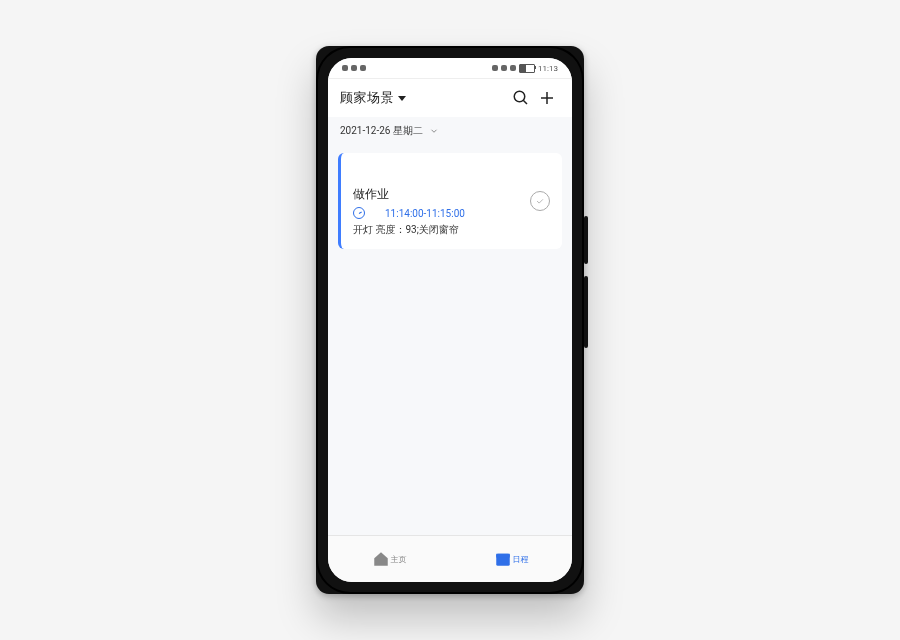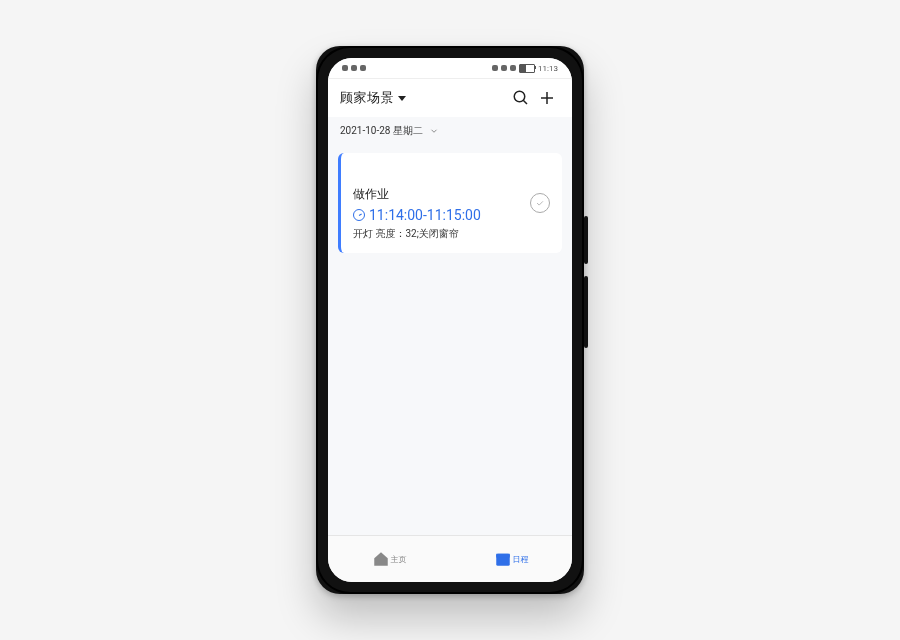--- a/index.html
+++ b/index.html
@@ -1,17 +1,17 @@
 <!DOCTYPE html>
 <html><head>
 <meta charset="utf-8">
 <style>
   html,body{margin:0;padding:0;width:900px;height:640px;background:#f5f5f5;font-family:-apple-system,BlinkMacSystemFont,"Segoe UI",Roboto,"Helvetica Neue",Arial,"PingFang SC","Microsoft YaHei",sans-serif;}
   .stage{position:relative;width:900px;height:640px;display:flex;align-items:center;justify-content:center;}
-  .phone{position:relative;width:268px;height:548px;background:#111;border-radius:24px;box-shadow:0 24px 40px rgba(0,0,0,.22),0 2px 6px rgba(0,0,0,.25);}
+  .phone{position:relative;width:268px;height:548px;background:#111;border-radius:13px;box-shadow:0 24px 40px rgba(0,0,0,.22),0 2px 6px rgba(0,0,0,.25);}
   .phone::after{content:"";position:absolute;inset:0;border-radius:34px;pointer-events:none;box-shadow:inset 0 0 0 2px #000;}
   .side-btn{position:absolute;background:#111;border-radius:3px;}
   .sb1{right:-4px;top:170px;width:4px;height:48px;}
   .sb2{right:-4px;top:230px;width:4px;height:72px;}
   .screen{position:absolute;top:12px;left:12px;right:12px;bottom:12px;background:#f7f8fa;border-radius:24px;overflow:hidden;display:flex;flex-direction:column;}
   .statusbar{height:20px;flex:0 0 20px;background:#fff;display:flex;align-items:center;justify-content:space-between;padding:0 14px;font-size:8px;color:#555;border-bottom:1px solid #eee;}
   .sb-left{display:flex;align-items:center;gap:3px;}
   .sb-right{display:flex;align-items:center;gap:3px;}
   .sb-pill{width:6px;height:6px;border-radius:2px;background:#666;display:inline-block;}
   .sb-batt{width:14px;height:7px;border:1px solid #555;border-radius:1px;position:relative;}
@@ -25,21 +25,21 @@
   .icon-btn{width:26px;height:26px;display:flex;align-items:center;justify-content:center;color:#222;}
   .icon-btn svg{width:18px;height:18px;stroke:#222;stroke-width:2;fill:none;}
 
   .daterow{height:28px;flex:0 0 28px;display:flex;align-items:center;padding:0 12px;font-size:10px;color:#333;gap:6px;background:#f7f8fa;}
   .chev{width:10px;height:10px;}
   .chev svg{width:10px;height:10px;stroke:#777;stroke-width:2;fill:none;}
 
   .content{flex:1;overflow:auto;padding:8px 10px;}
   .task-card{background:#fff;border-radius:6px;padding:10px 12px 12px 12px;position:relative;border-left:3px solid #3f7dff;}
   .task-title{font-size:12px;color:#222;margin-bottom:4px;margin-top:23px;}
-  .task-time{display:flex;align-items:center;gap:4px;font-size:14px;color:#2f6fe8;margin-bottom:4px;}
+  .task-time{display:flex;align-items:center;gap:20px;font-size:10px;color:#2f6fe8;margin-bottom:4px;}
   .clock{width:10px;height:10px;border:1px solid #2f6fe8;border-radius:50%;position:relative;}
   .clock::before{content:"";position:absolute;left:50%;top:50%;width:3px;height:1px;background:#2f6fe8;transform-origin:left;transform:rotate(-30deg);}
   .task-desc{font-size:10px;color:#333;}
   .task-check{position:absolute;right:12px;top:50%;transform:translateY(-50%);width:18px;height:18px;border:1.5px solid #aaa;border-radius:50%;display:flex;align-items:center;justify-content:center;color:#aaa;}
   .task-check svg{width:10px;height:10px;stroke:#aaa;stroke-width:2;fill:none;}
 
   .tabbar{height:46px;flex:0 0 46px;background:#fafafa;border-top:1px solid #e5e5e5;display:flex;}
   .tab{flex:1;display:flex;flex-direction:row;align-items:center;justify-content:center;gap:1px;font-size:8px;color:#888;}
   .tab svg{width:18px;height:18px;fill:#888;}
   .tab.active{color:#2f6fe8;}
@@ -85,36 +85,36 @@
         </div>
         <div class="icon-btn">
           <svg viewBox="0 0 24 24">
               <line x1="12" y1="4" x2="12" y2="20"></line>
               <line x1="4" y1="12" x2="20" y2="12"></line>
             </svg>
         </div>
       </div>
 
       <div class="daterow">
-        <span>2021-10-28 星期二</span>
+        <span>2021-12-26 星期二</span>
         <span class="chev">
           <svg viewBox="0 0 24 24">
               <polyline points="6 9 12 15 18 9"></polyline>
             </svg>
         </span>
       </div>
 
       <div class="content">
         <div class="task-card">
           <div class="task-title">做作业</div>
           <div class="task-time">
             <span class="clock"></span>
             <span>11:14:00-11:15:00</span>
           </div>
-          <div class="task-desc">开灯 亮度：32;关闭窗帘</div>
+          <div class="task-desc">开灯 亮度：93;关闭窗帘</div>
           <div class="task-check">
             <svg viewBox="0 0 24 24">
                 <polyline points="5 12 10 17 19 8"></polyline>
               </svg>
           </div>
         </div>
       </div>
 
       <div class="tabbar">
         <div class="tab">

